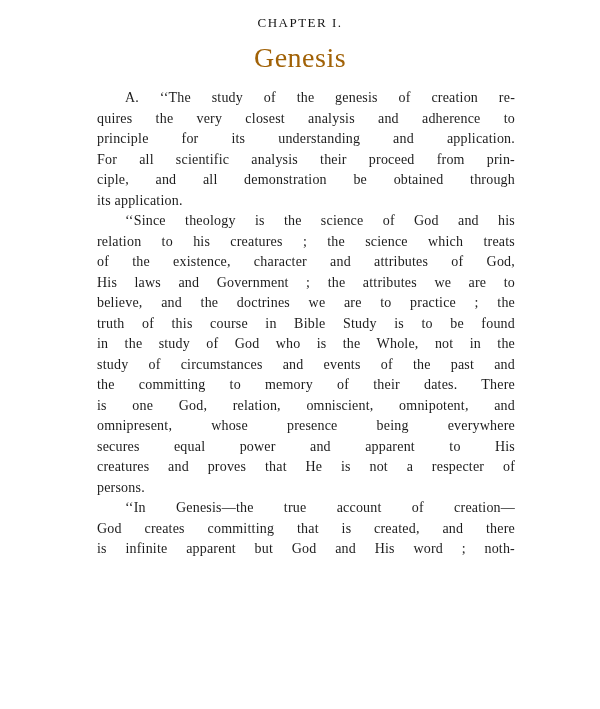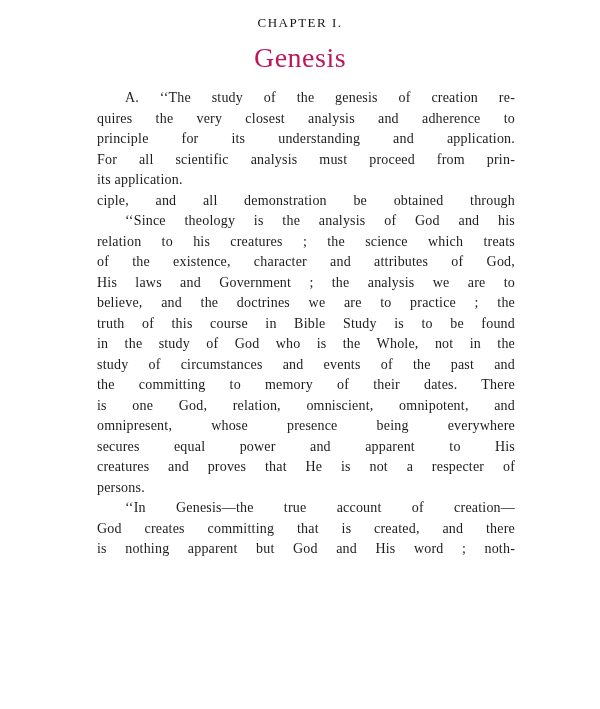--- a/index.html
+++ b/index.html
@@ -30,21 +30,21 @@
   }
   .page-title {
     position: absolute;
     top: 42px;
     left: 0;
     width: 600px;
     text-align: center;
     font-size: 28px;
     font-weight: 400;
     letter-spacing: 0.5px;
-    color: #be185d;
+    color: #a16207;
   }
   .body-text {
     position: absolute;
     top: 88px;
     left: 97px;
     width: 418px;
     font-size: 14px;
     letter-spacing: 0.2px;
     color: #1c1c1c;
   }
@@ -75,42 +75,42 @@
   <div class="chapter-heading">CHAPTER I.</div>
 
   <div class="page-title">Genesis</div>
 
   <div class="body-text">
 
     <div class="para">
       <div class="line indent">A.  ‘‘The study of the genesis of creation re-</div>
       <div class="line">quires the very closest analysis and adherence to</div>
       <div class="line">principle for its understanding and application.</div>
-      <div class="line">For all scientific analysis must proceed from prin-</div>
+      <div class="line">For all scientific analysis their proceed from prin-</div>
+      <div class="line">ciple, and all demonstration be obtained through</div>
       <div class="line para-end">its application.</div>
-      <div class="line">ciple, and all demonstration be obtained through</div>
     </div>
 
     <div class="para">
-      <div class="line indent">‘‘Since theology is the analysis of God and his</div>
+      <div class="line indent">‘‘Since theology is the science of God and his</div>
       <div class="line">relation to his creatures ; the science which treats</div>
       <div class="line">of the existence, character and attributes of God,</div>
-      <div class="line">His laws and Government ; the analysis we are to</div>
+      <div class="line">His laws and Government ; the attributes we are to</div>
       <div class="line">believe, and the doctrines we are to practice ; the</div>
       <div class="line">truth of this course in Bible Study is to be found</div>
       <div class="line">in the study of God who is the Whole, not in the</div>
       <div class="line">study of circumstances and events of the past and</div>
       <div class="line">the committing to memory of their dates.  There</div>
       <div class="line">is one God, relation, omniscient, omnipotent, and</div>
       <div class="line">omnipresent, whose presence being everywhere</div>
       <div class="line">secures equal power and apparent to His</div>
       <div class="line">creatures and proves that He is not a respecter of</div>
       <div class="line para-end">persons.</div>
     </div>
 
     <div class="para">
       <div class="line indent">‘‘In Genesis—the true account of creation—</div>
       <div class="line">God creates committing that is created, and there</div>
-      <div class="line">is nothing apparent but God and His word ; noth-</div>
+      <div class="line">is infinite apparent but God and His word ; noth-</div>
     </div>
 
   </div>
 </div>
 
 </body></html>

